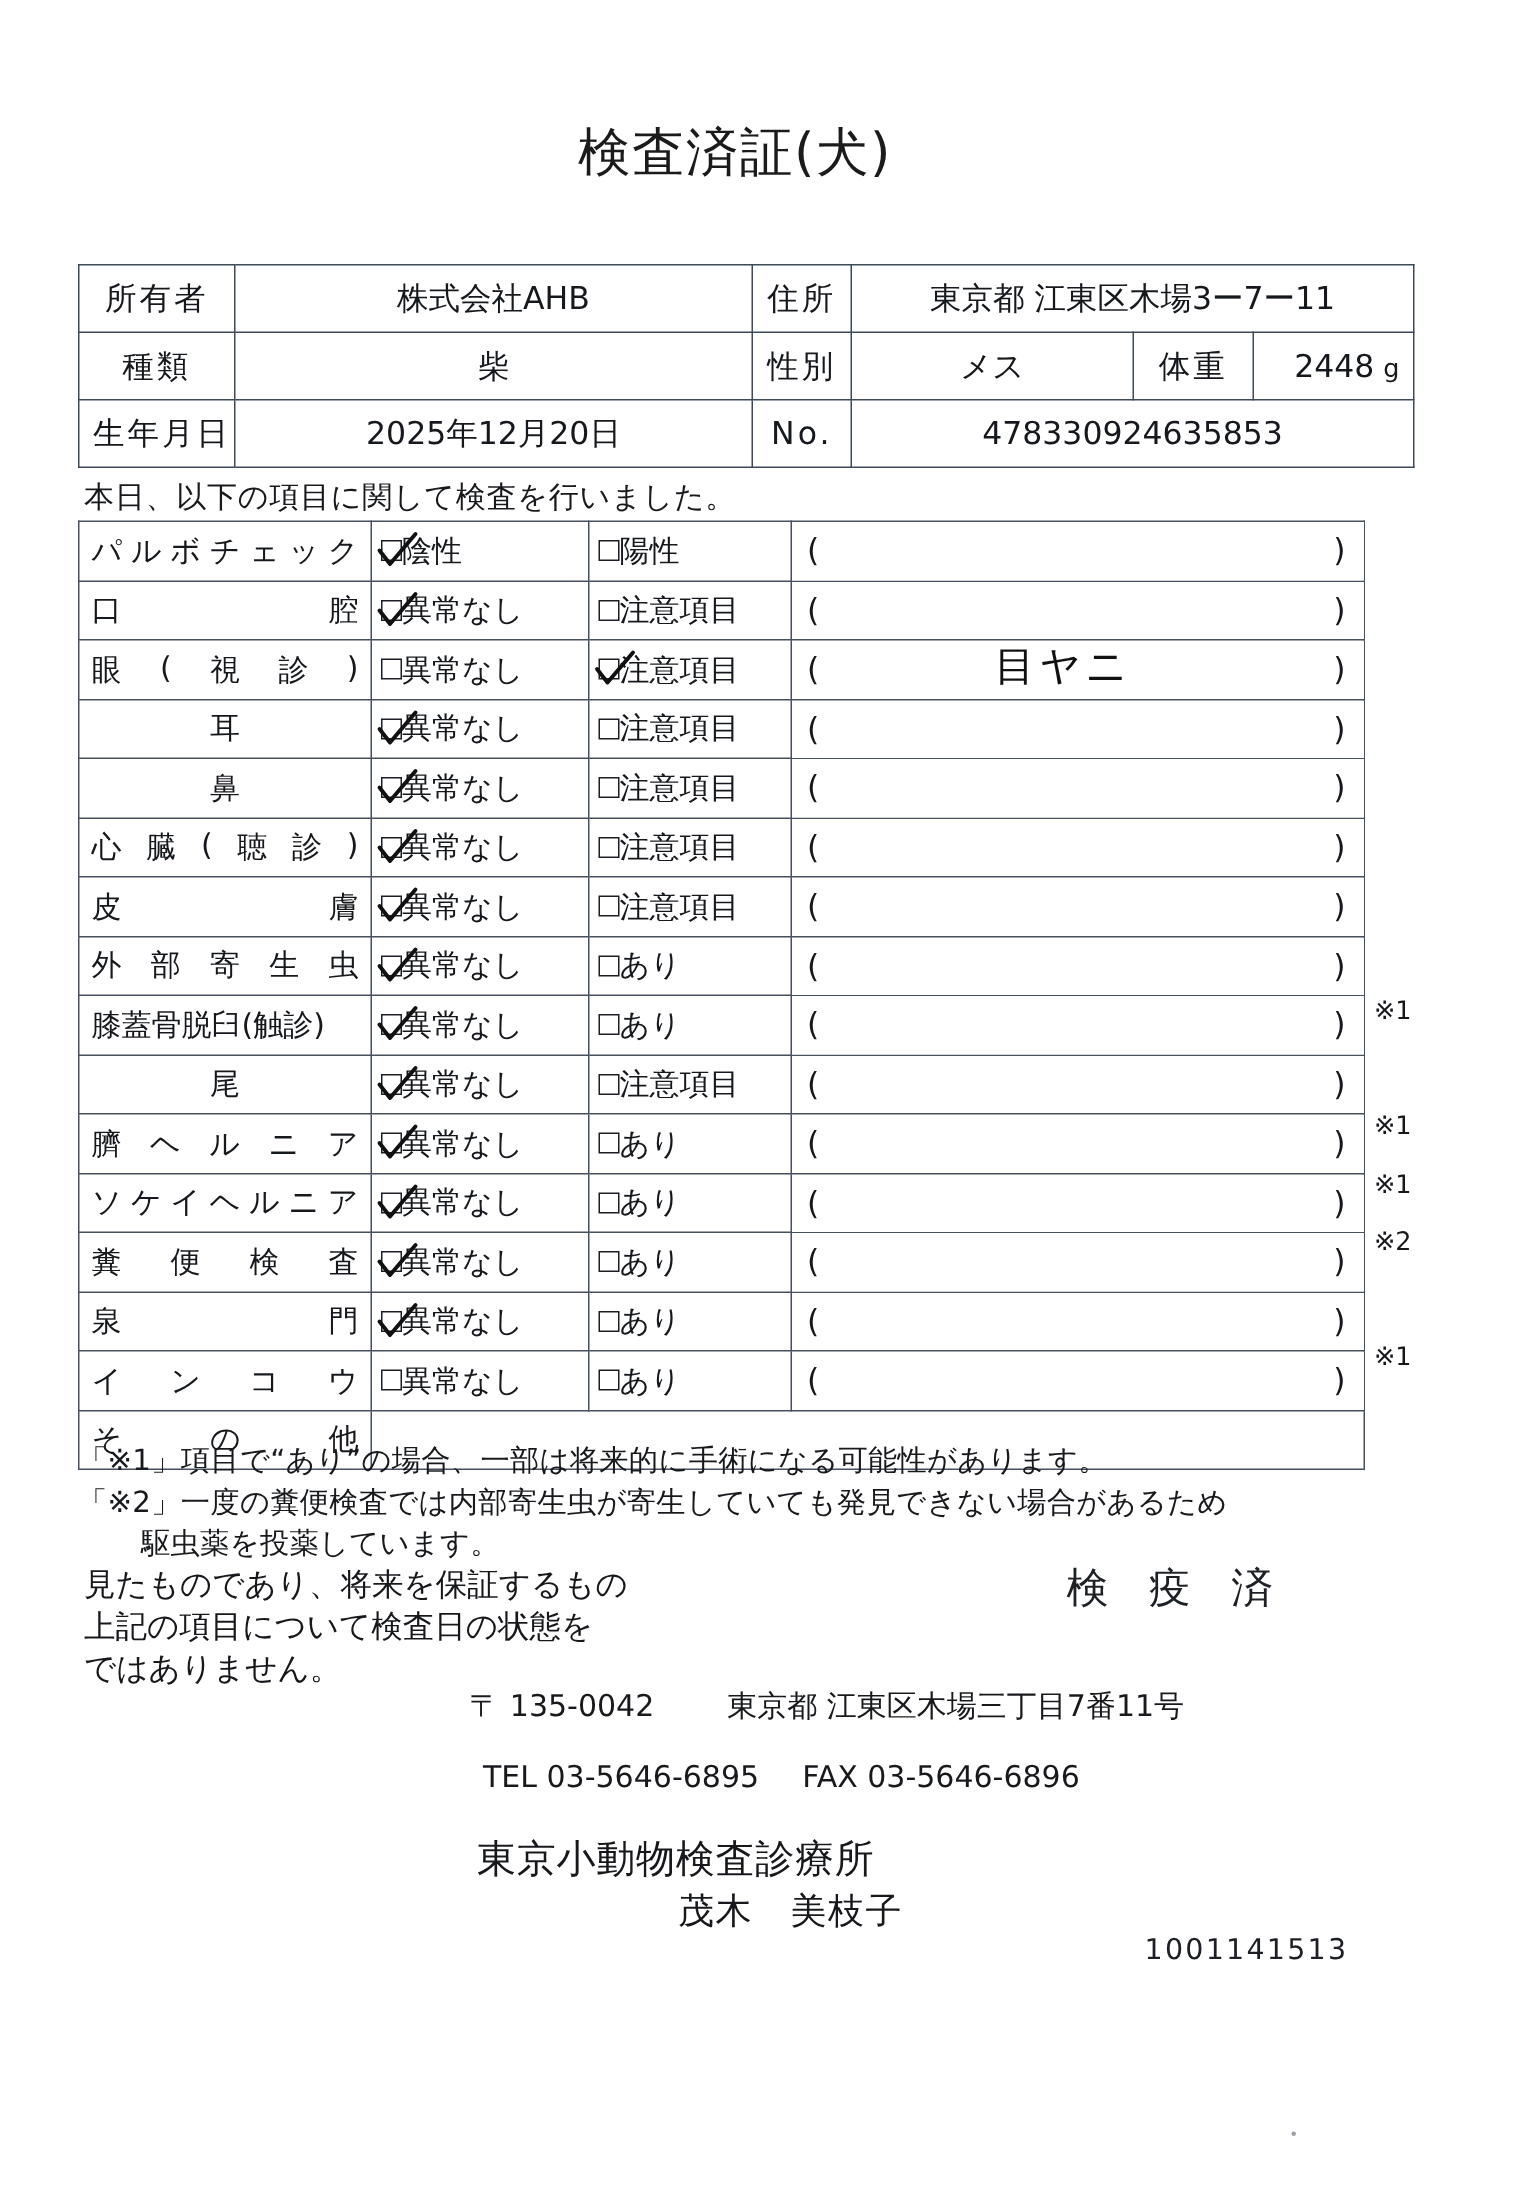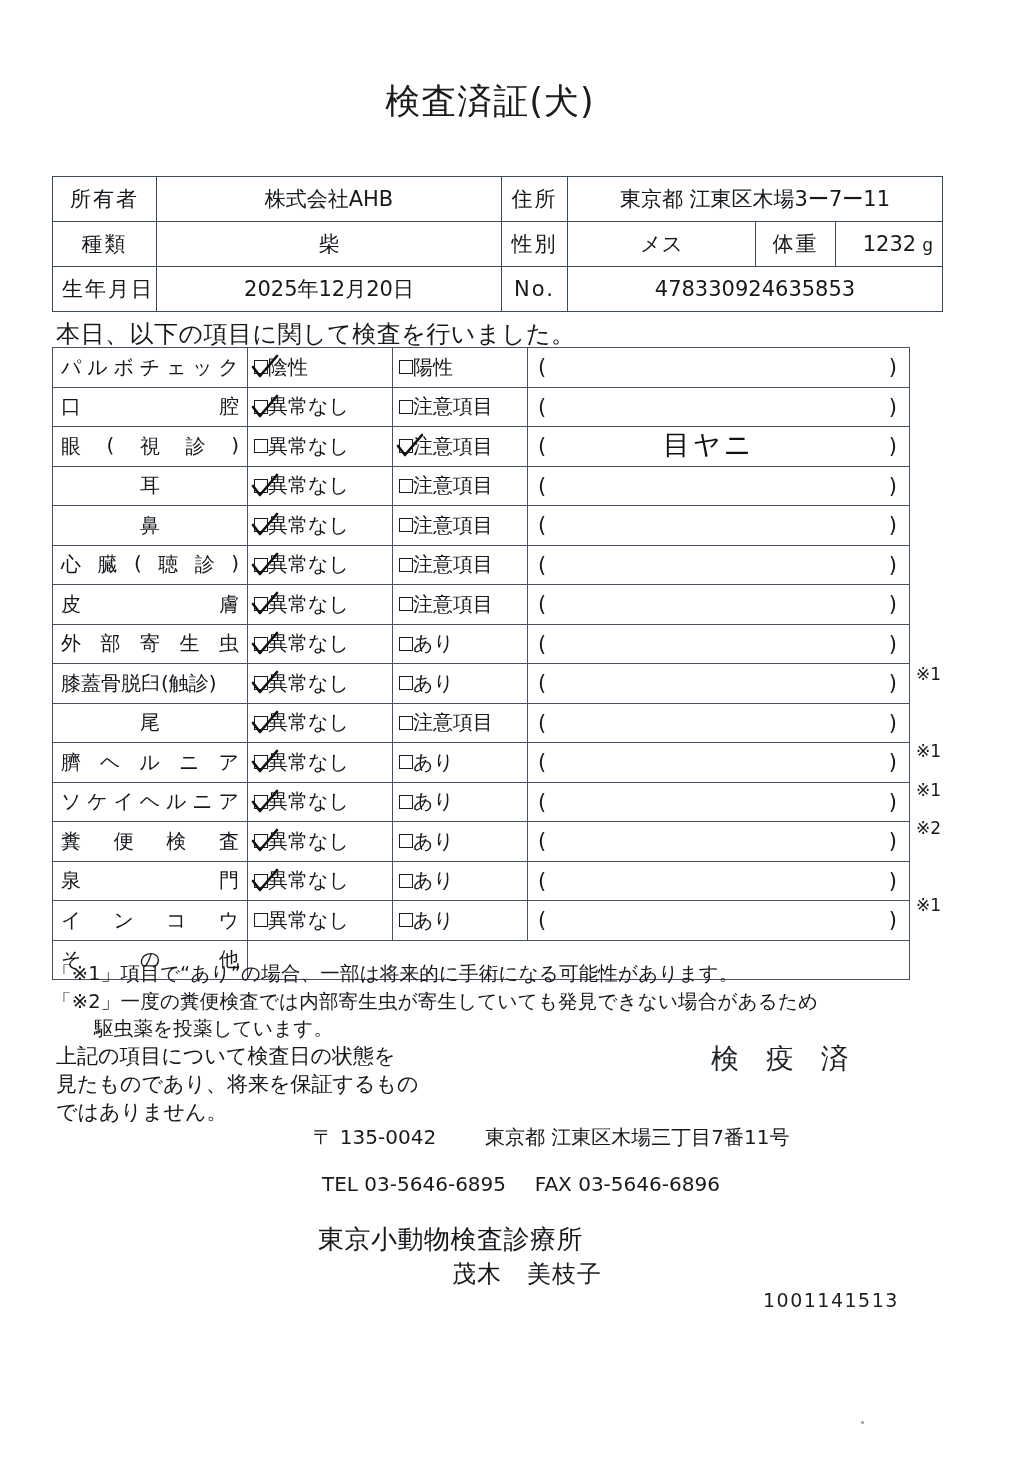--- a/index.html
+++ b/index.html
@@ -81,21 +81,21 @@
   .unit-g {
     font-size: 17px;
     padding-left: 6px;
   }
 
   
   .intro {
     position: absolute;
     left: 56px;
     top: 318px;
-    font-size: 24px;
+    font-size: 20px;
     letter-spacing: 0.5px;
     color: #17191d;
   }
 
   
   .exam-table {
     position: absolute;
     left: 52px;
     top: 347px;
     width: 858px;
@@ -304,21 +304,21 @@
         <td class="lbl">住所</td>
         <td class="val" colspan="3">東京都 江東区木場3ー7ー11</td>
       </tr>
       <tr>
         <td class="lbl">種類</td>
         <td class="val">柴</td>
         <td class="lbl">性別</td>
         <td class="val">メス</td>
         <td class="lbl">体重</td>
         <td class="val-right">
-          <span>1232</span><span class="unit-g">g</span>
+          <span>2448</span><span class="unit-g">g</span>
         </td>
       </tr>
       <tr>
         <td class="lbl">生年月日</td>
         <td class="val">2025年12月20日</td>
         <td class="lbl">No.</td>
         <td class="val" colspan="3">478330924635853</td>
       </tr>
     </tbody>
   </table>
@@ -666,22 +666,22 @@
       <div class="mark-cell"></div>
     </div>
 
   <div class="footnotes">
     <div>「※1」項目で“あり”の場合、一部は将来的に手術になる可能性があります。</div>
     <div>「※2」一度の糞便検査では内部寄生虫が寄生していても発見できない場合があるため</div>
     <div class="fn-indent">駆虫薬を投薬しています。</div>
   </div>
 
   <div class="disclaimer">
+    <div>見たものであり、将来を保証するもの</div>
     <div>上記の項目について検査日の状態を</div>
-    <div>見たものであり、将来を保証するもの</div>
     <div>ではありません。</div>
   </div>
 
   <div class="stamp">検 疫 済</div>
 
   <div class="addr-line">
     <span class="addr-zip">〒</span>
     <span>135-0042</span>
     <span class="addr-sep"></span>
     <span>東京都 江東区木場三丁目7番11号</span>

